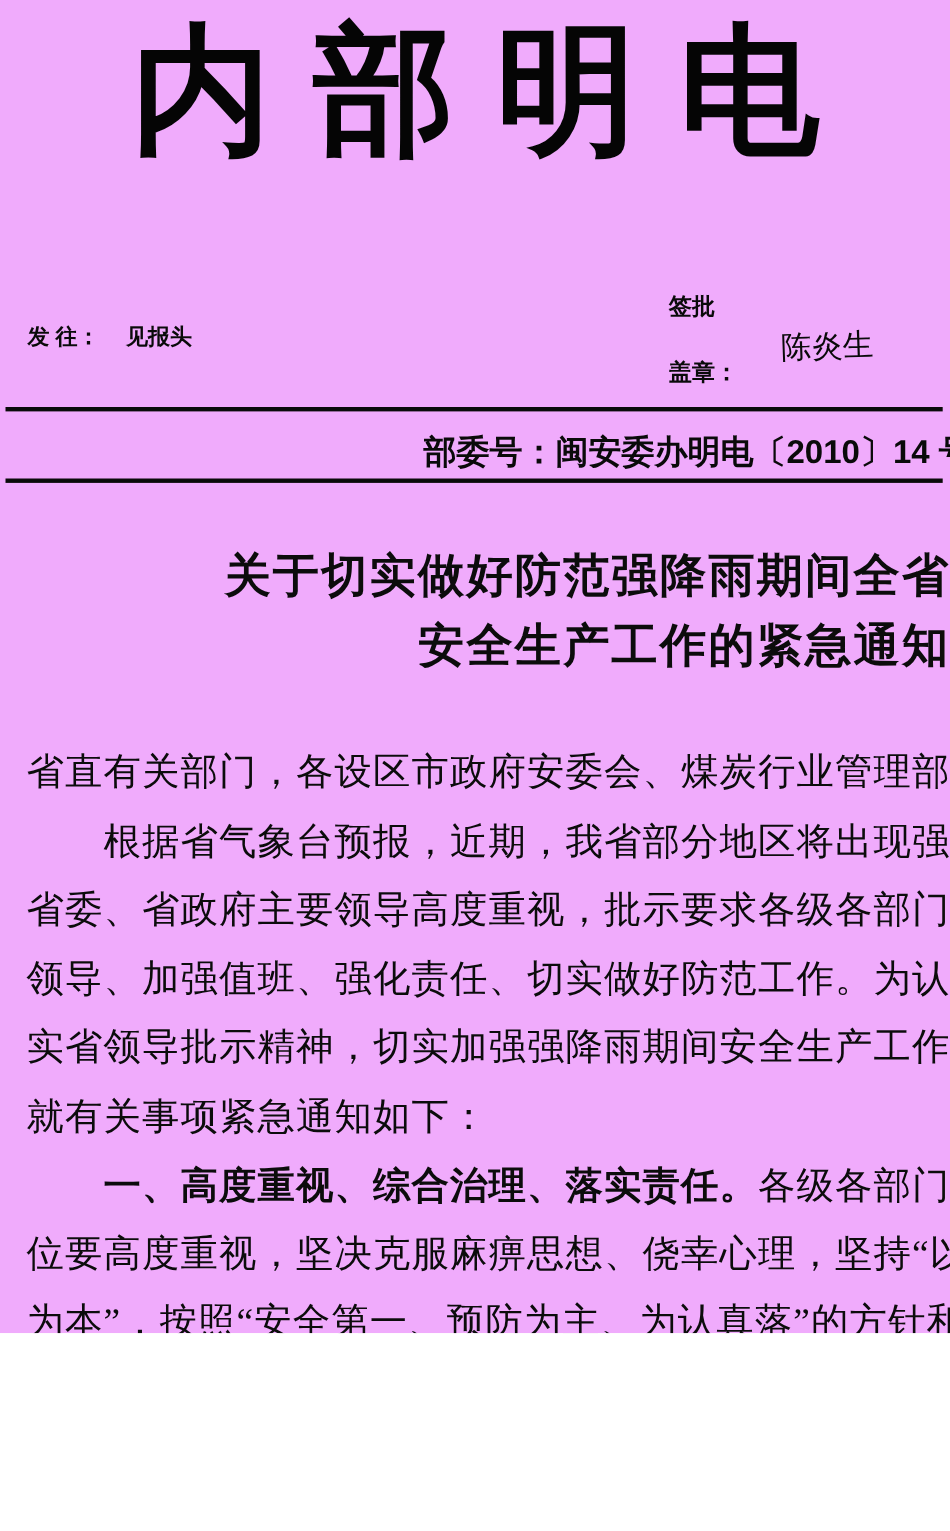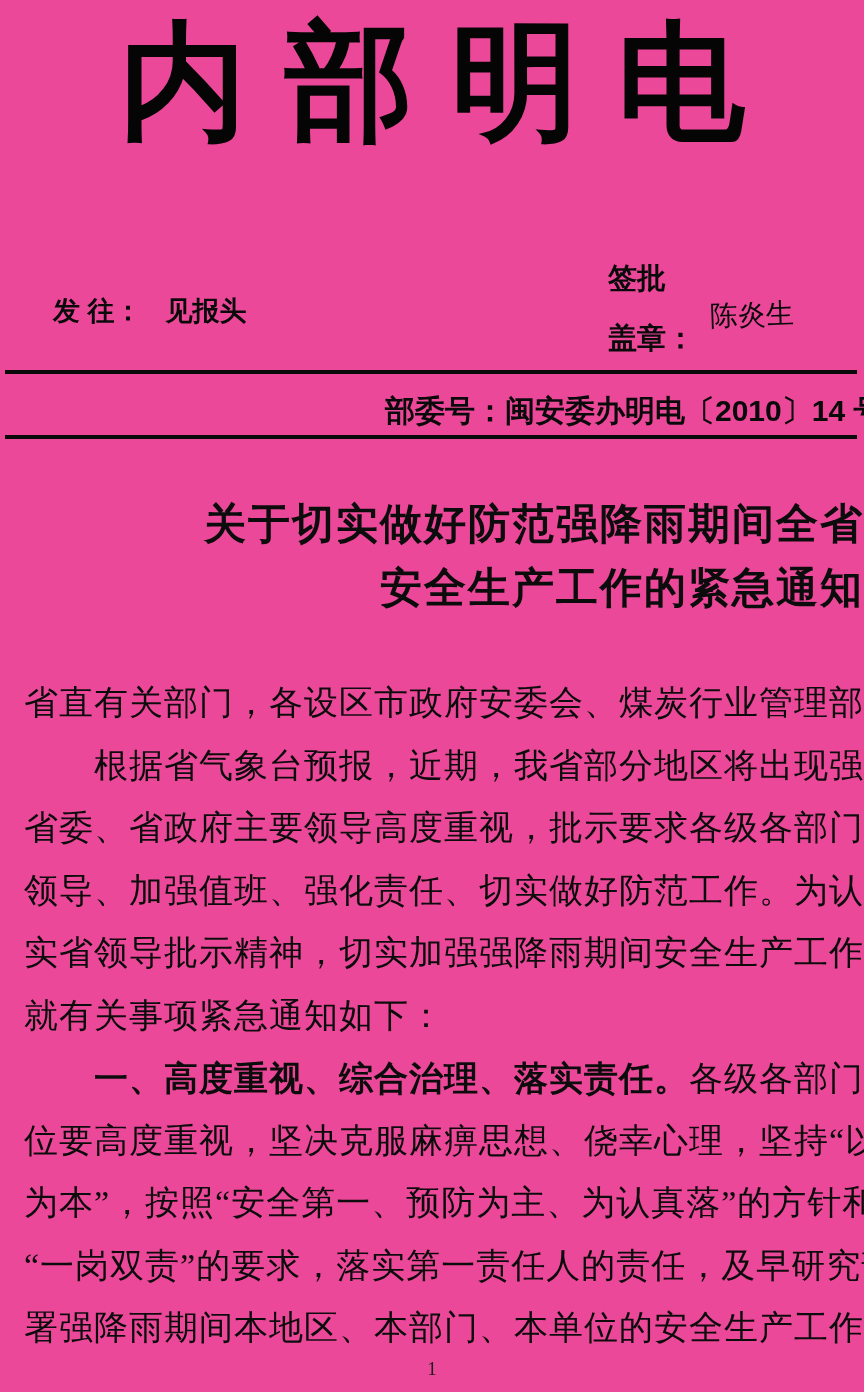--- a/index.html
+++ b/index.html
@@ -2,22 +2,22 @@
 <html><head>
 <meta charset="utf-8">
 <style>
   * { margin: 0; padding: 0; box-sizing: border-box; }
   html, body { background: #ffffff; }
   body { font-family: "Liberation Serif", "DejaVu Serif", serif; color: #0a0a0a; }
 
   .page {
     position: relative;
     width: 864px;
-    height: 1392px;
-    background: #ec4899;
+    height: 1212px;
+    background: #f0abfc;
     overflow: hidden;
     margin: 0 auto;
   }
 
   
   .masthead {
     position: absolute;
     top: 8px; left: 0; right: 0;
     text-align: center;
     font-family: "Liberation Serif", "DejaVu Serif", serif;
@@ -29,24 +29,24 @@
     color: #050505;
     white-space: nowrap;
   }
 
   
   .hdr-label, .hdr-value {
     font-family: "Liberation Sans", "DejaVu Sans", sans-serif;
     font-weight: bold;
     color: #0a0a0a;
   }
-  .send-to-row { position: absolute; top: 293px; left: 25px; font-size: 27px; white-space: nowrap; margin-left: 28px; }
+  .send-to-row { position: absolute; top: 293px; left: 25px; font-size: 20px; white-space: nowrap; }
   .send-to-row .hdr-value { margin-left: 24px; }
 
-  .sign-block { position: absolute; top: 262px; left: 608px; font-size: 29px; line-height: 33px; }
+  .sign-block { position: absolute; top: 262px; left: 608px; font-size: 21px; line-height: 33px; }
   .sign-block .sign-line2 { margin-top: 27px; }
   .signer-name {
     position: absolute; top: 296px; left: 710px;
     font-family: "Liberation Serif", "DejaVu Serif", serif;
     font-size: 28px; white-space: nowrap;
     transform: rotate(-2deg);
   }
 
   .rule { position: absolute; left: 5px; width: 852px; background: #0a0a0a; }
   .rule-top { top: 370px; height: 4px; }

